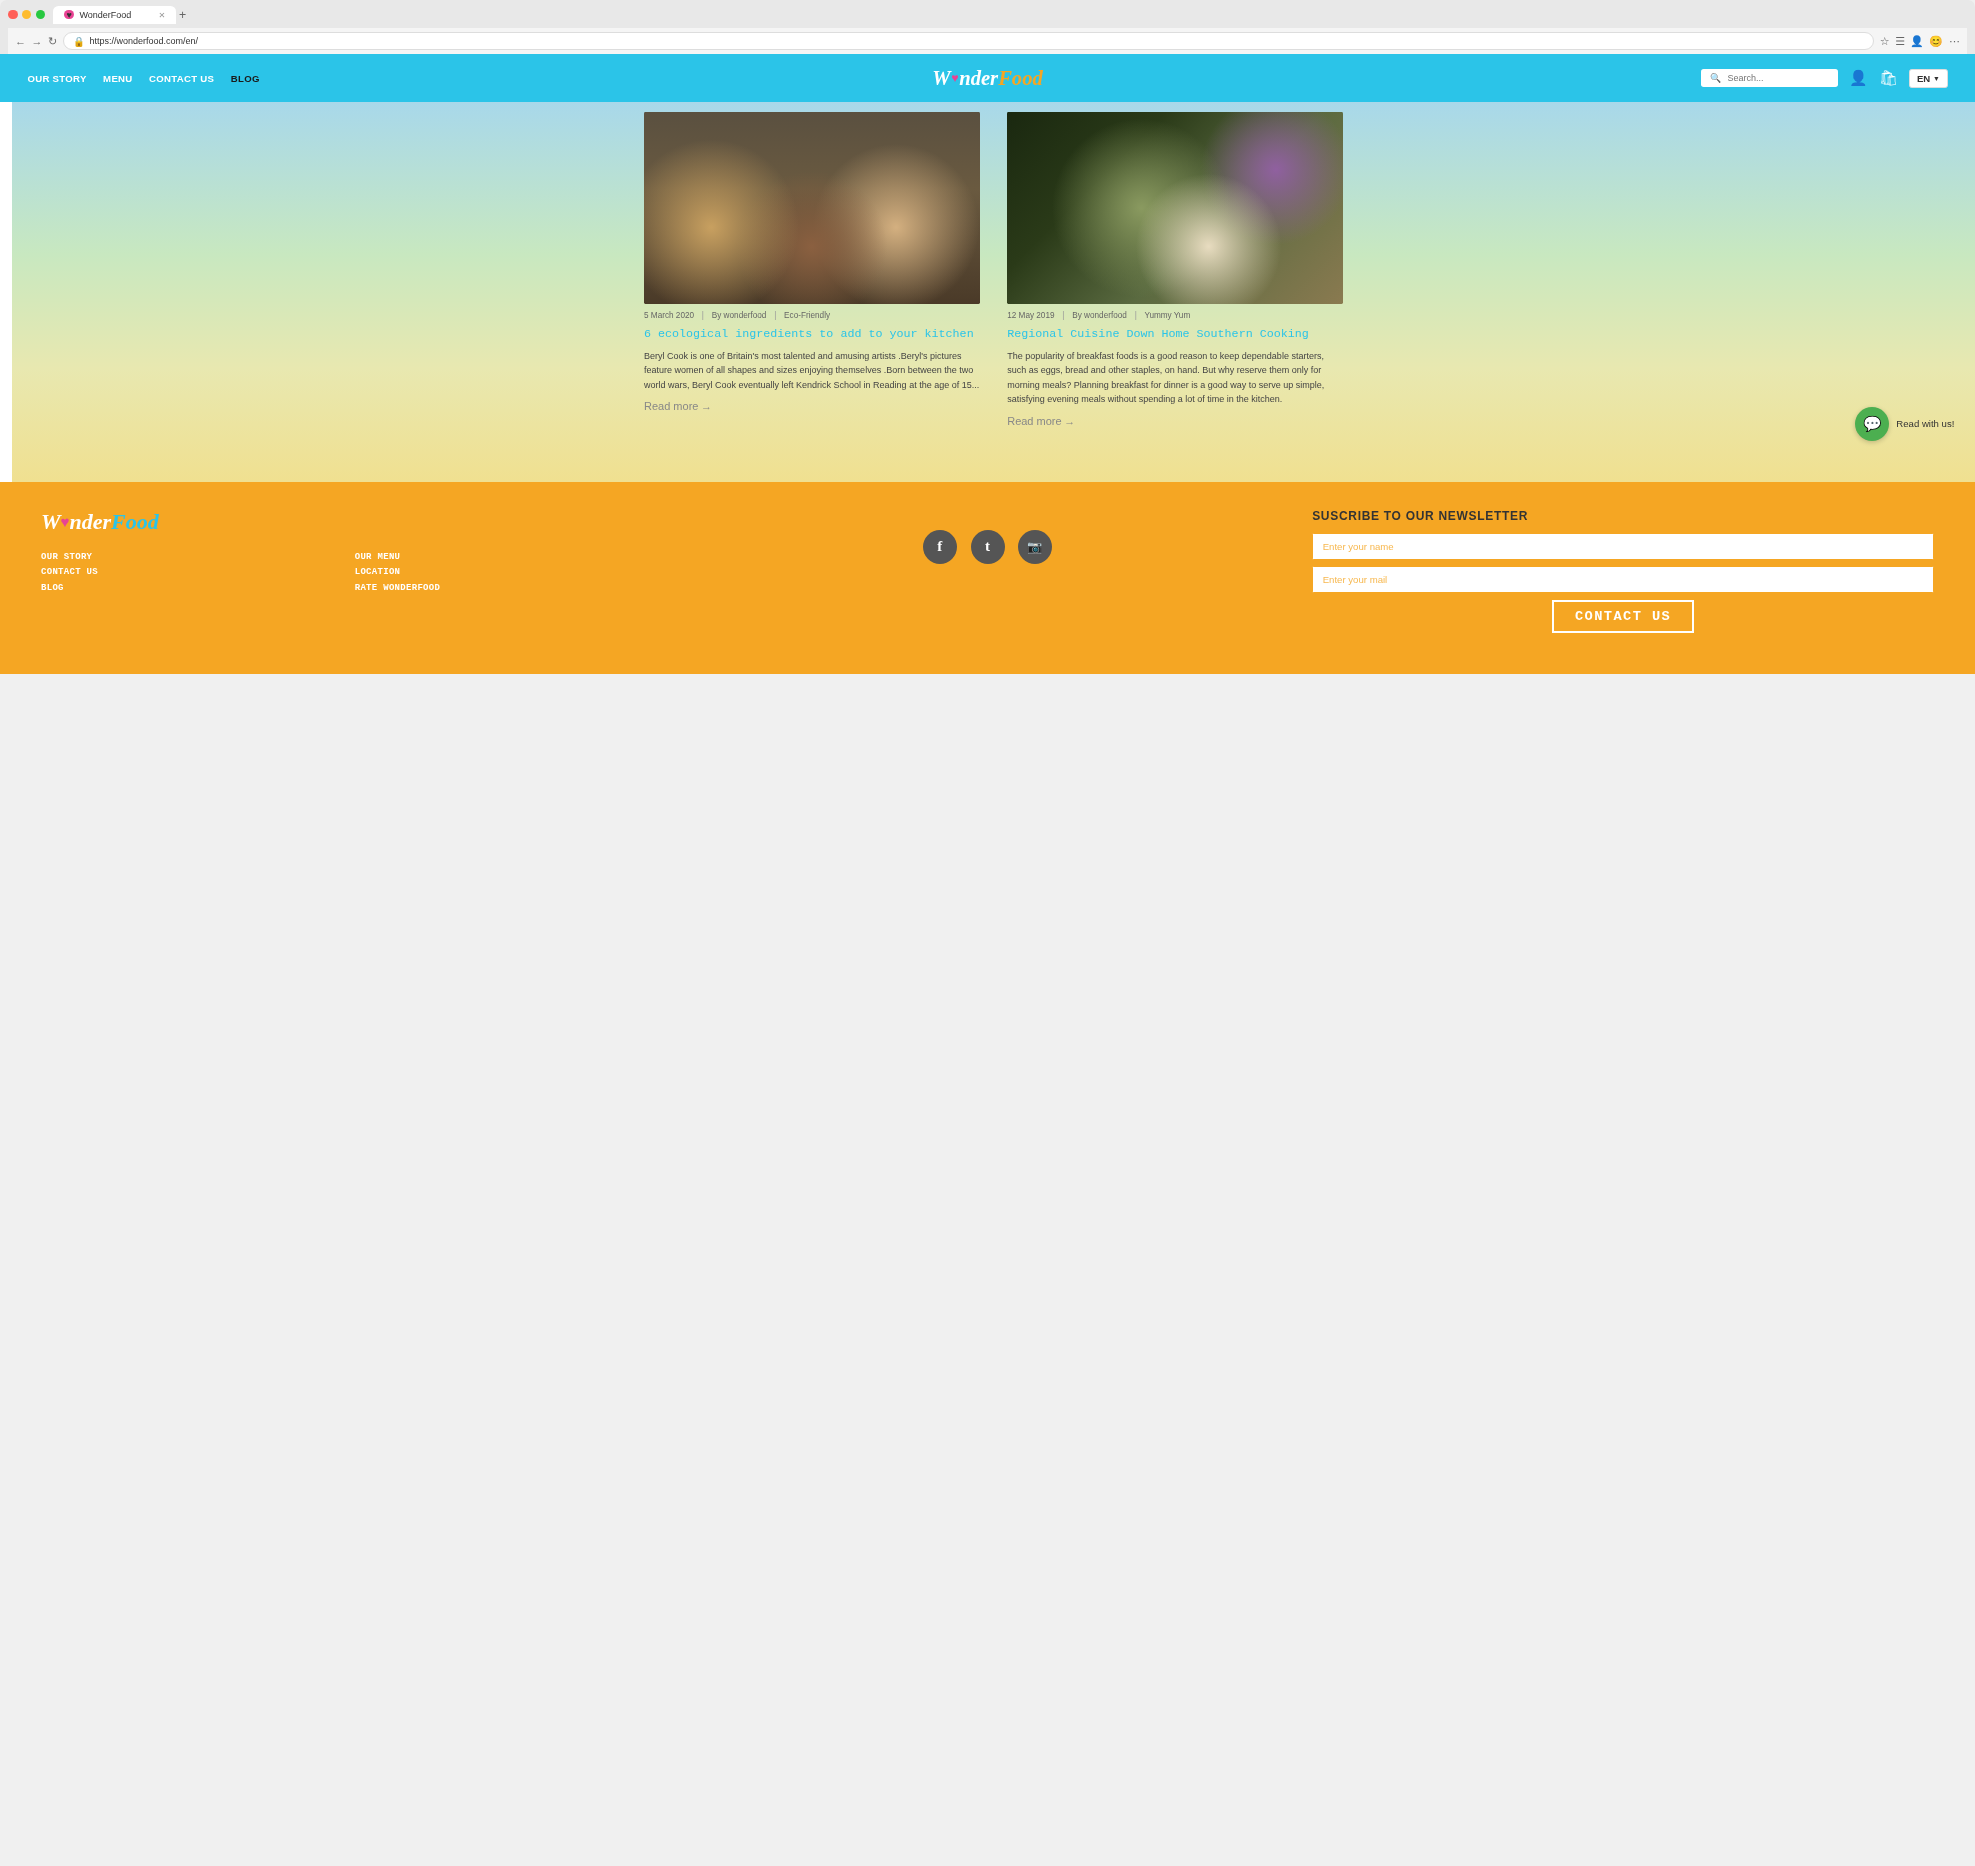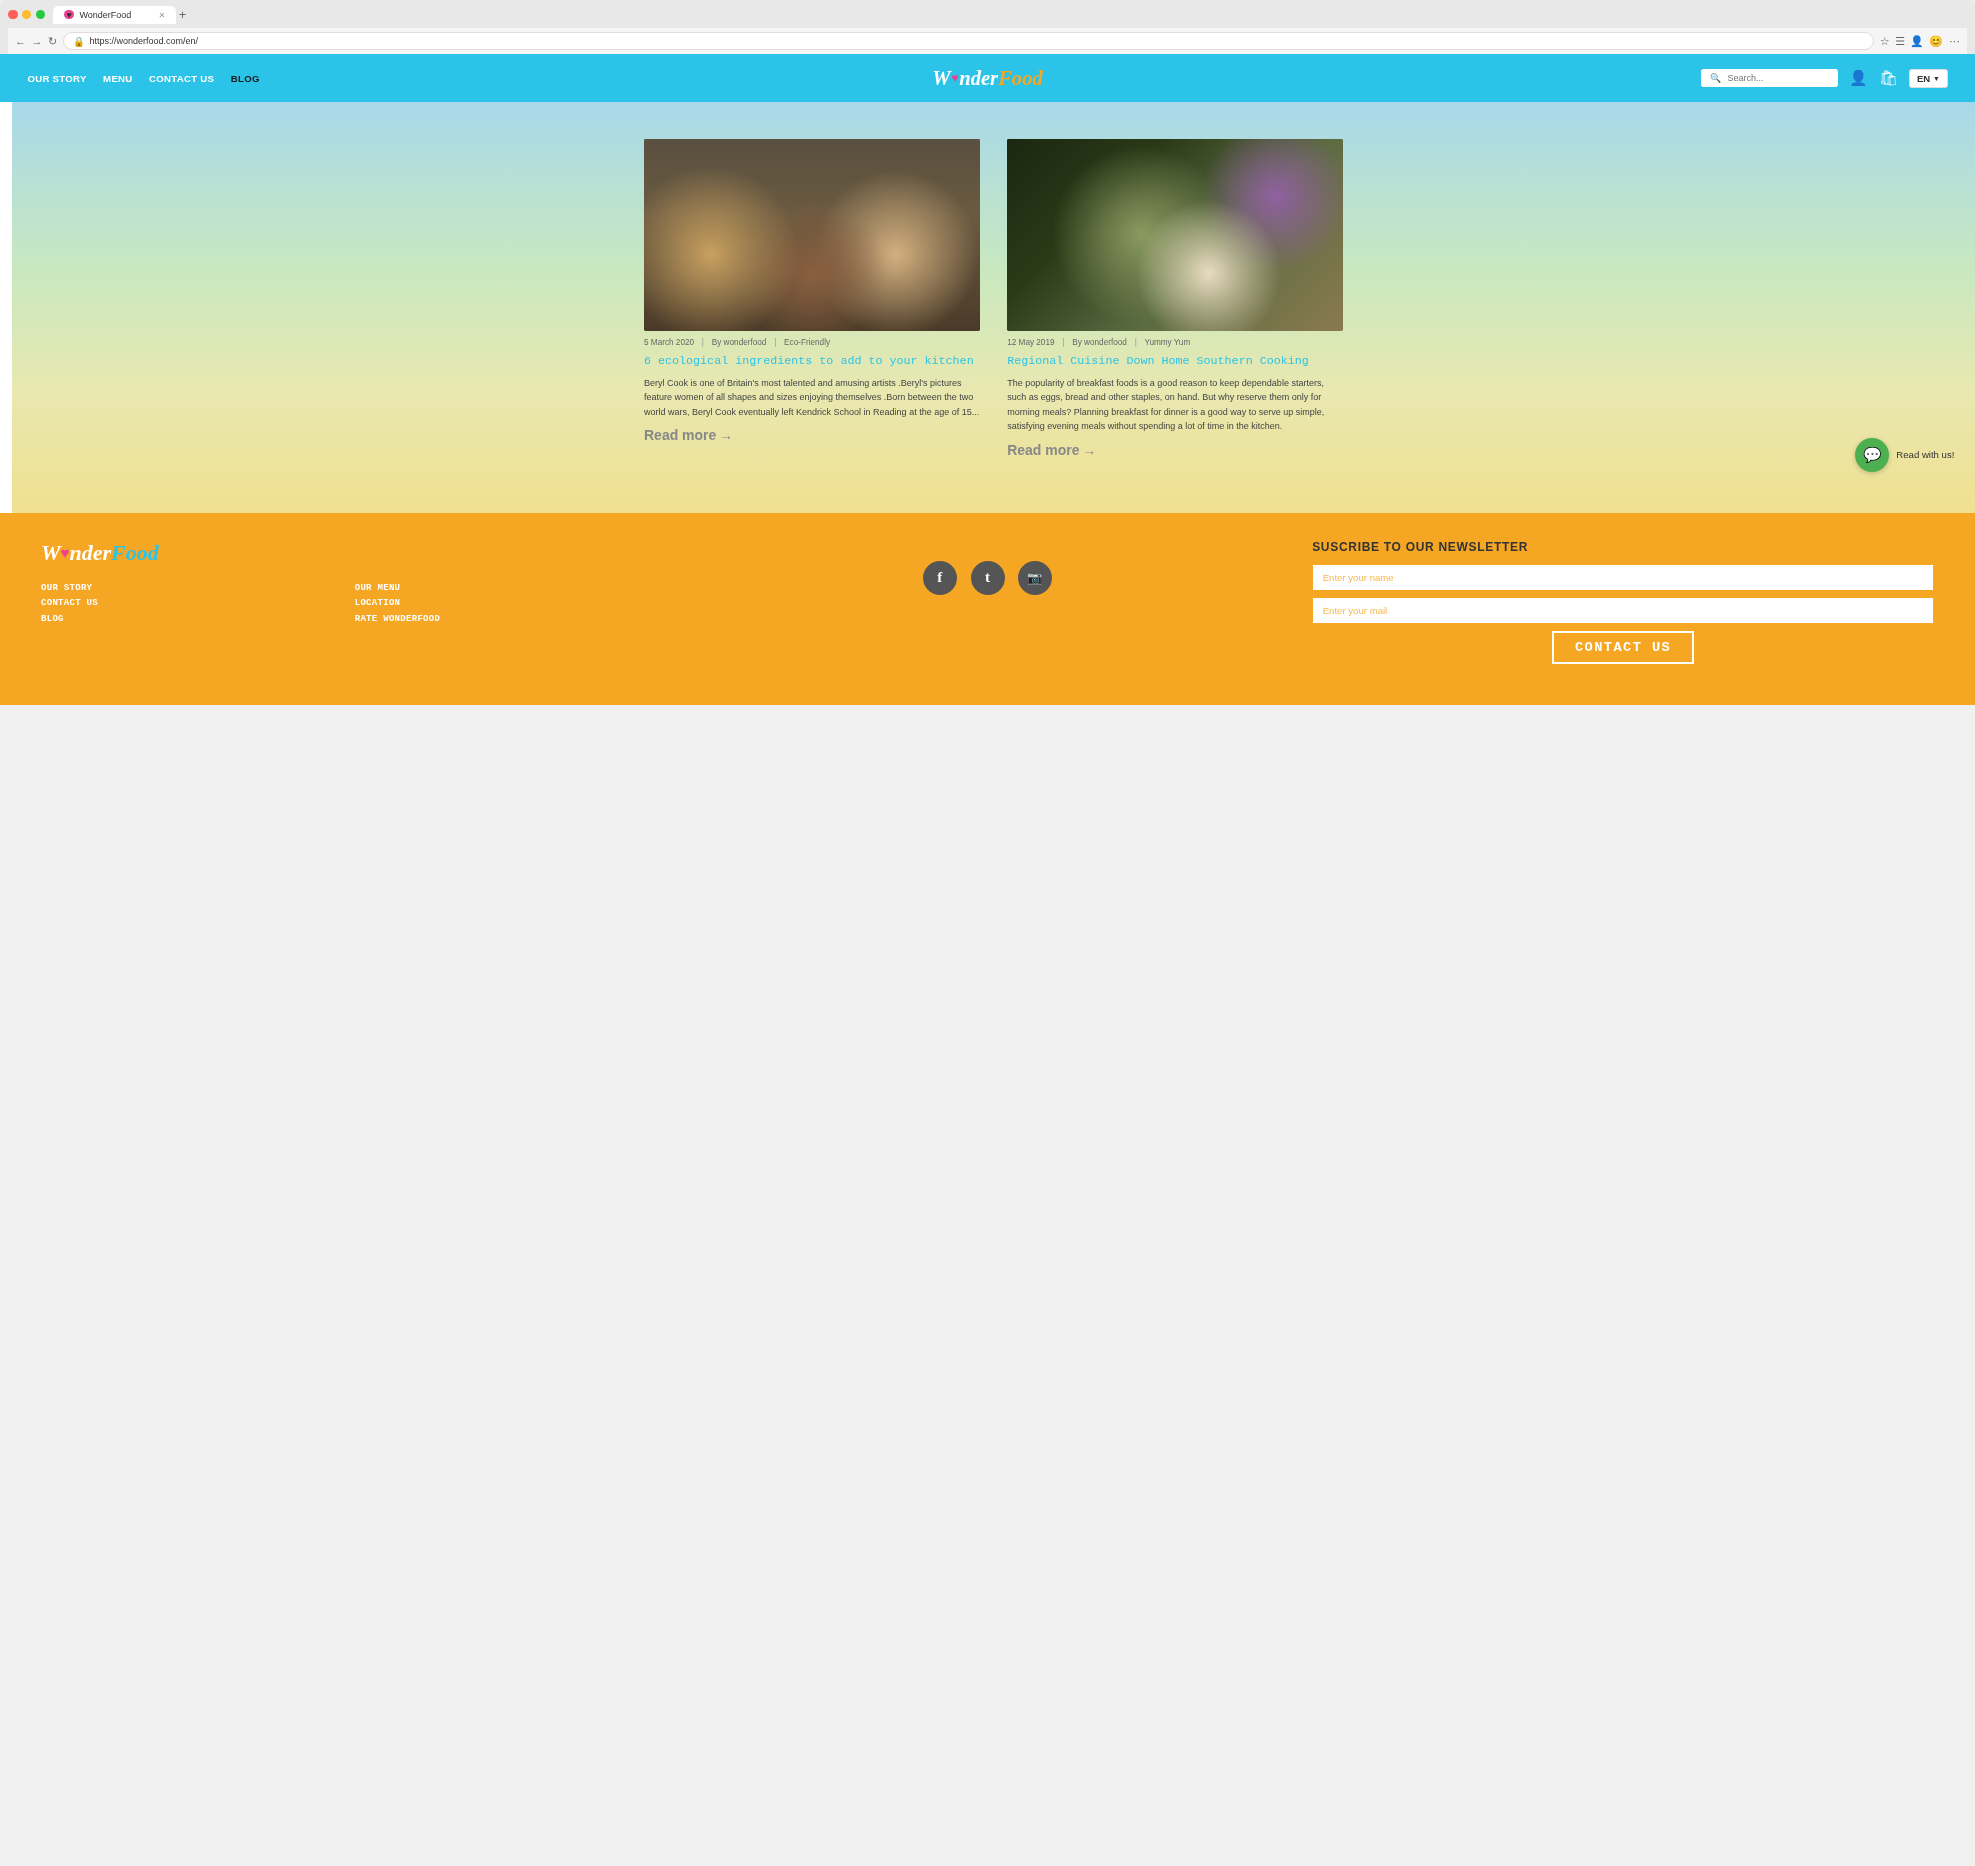--- a/index.html
+++ b/index.html
@@ -86,21 +86,21 @@
     .header-icon { color: #fff; font-size: 15px; cursor: pointer; }
     .lang-btn {
       background: #fff; border: 0.7px solid #ddd; border-radius: 2.7px;
       padding: 2.7px 6.9px; display: flex; align-items: center; gap: 2.7px;
       font-size: 9.6px; font-weight: bold; cursor: pointer; color: #333;
     }
 
     
     .main-content {
       background: linear-gradient(180deg, #a8d8ea 0%, #c8e8c0 40%, #e8e8b0 70%, #f0e090 100%);
-      padding: 37px 41px 55px;
+      padding: 10px 41px 55px;
       position: relative;
       margin-left: 12px;
     }
     .blog-grid {
       display: grid; grid-template-columns: 1fr 1fr;
       gap: 27.4px; max-width: 699px; margin: 0 auto;
     }
     .blog-card { background: transparent; }
     .blog-image-placeholder {
       width: 100%; height: 192px; border-radius: 1.4px;
@@ -114,22 +114,22 @@
     .blog-meta .separator { color: #999; }
     .blog-title {
       font-size: 11.7px; color: #2bc4e8; font-weight: 400;
       font-family: 'Courier New', monospace; margin-bottom: 6.9px;
       line-height: 1.4; cursor: pointer;
     }
     .blog-excerpt {
       font-size: 9px; color: #444; line-height: 1.6; margin-bottom: 8.2px;
     }
     .read-more {
-      font-size: 14px; color: #888; text-decoration: none; cursor: pointer;
-      display: flex; align-items: center; gap: 2.7px; font-weight: bold;
+      font-size: 11px; color: #888; text-decoration: none; cursor: pointer;
+      display: flex; align-items: center; gap: 2.7px;
     }
     .read-more::after { content: '→'; }
 
     
     .chat-widget {
       position: absolute; bottom: 41px; right: 20.6px;
       display: flex; align-items: center; gap: 6.9px; cursor: pointer;
     }
     .chat-bubble {
       background: #4CAF50; border-radius: 50%; width: 34px; height: 34px;

